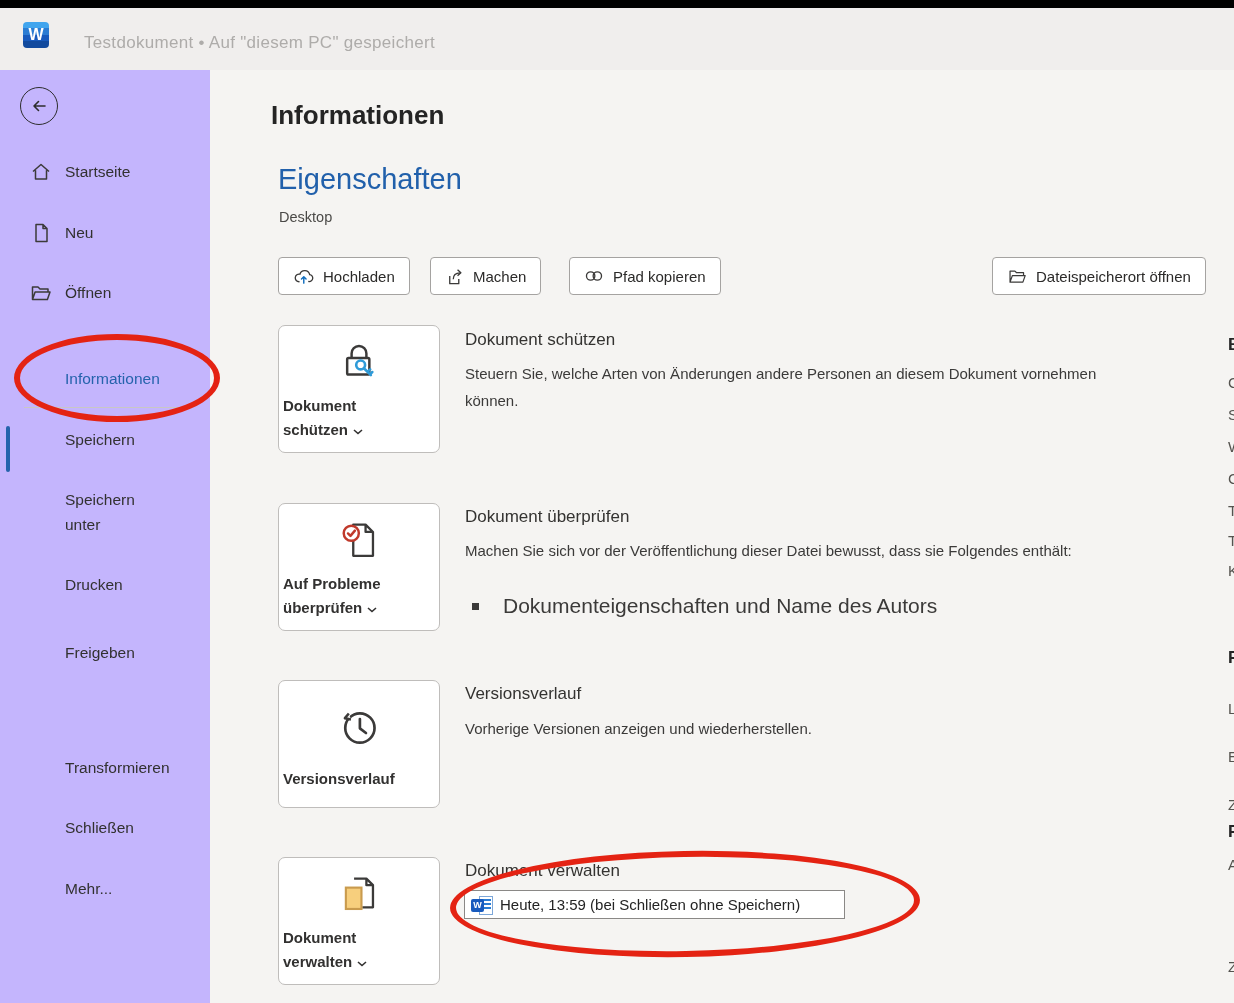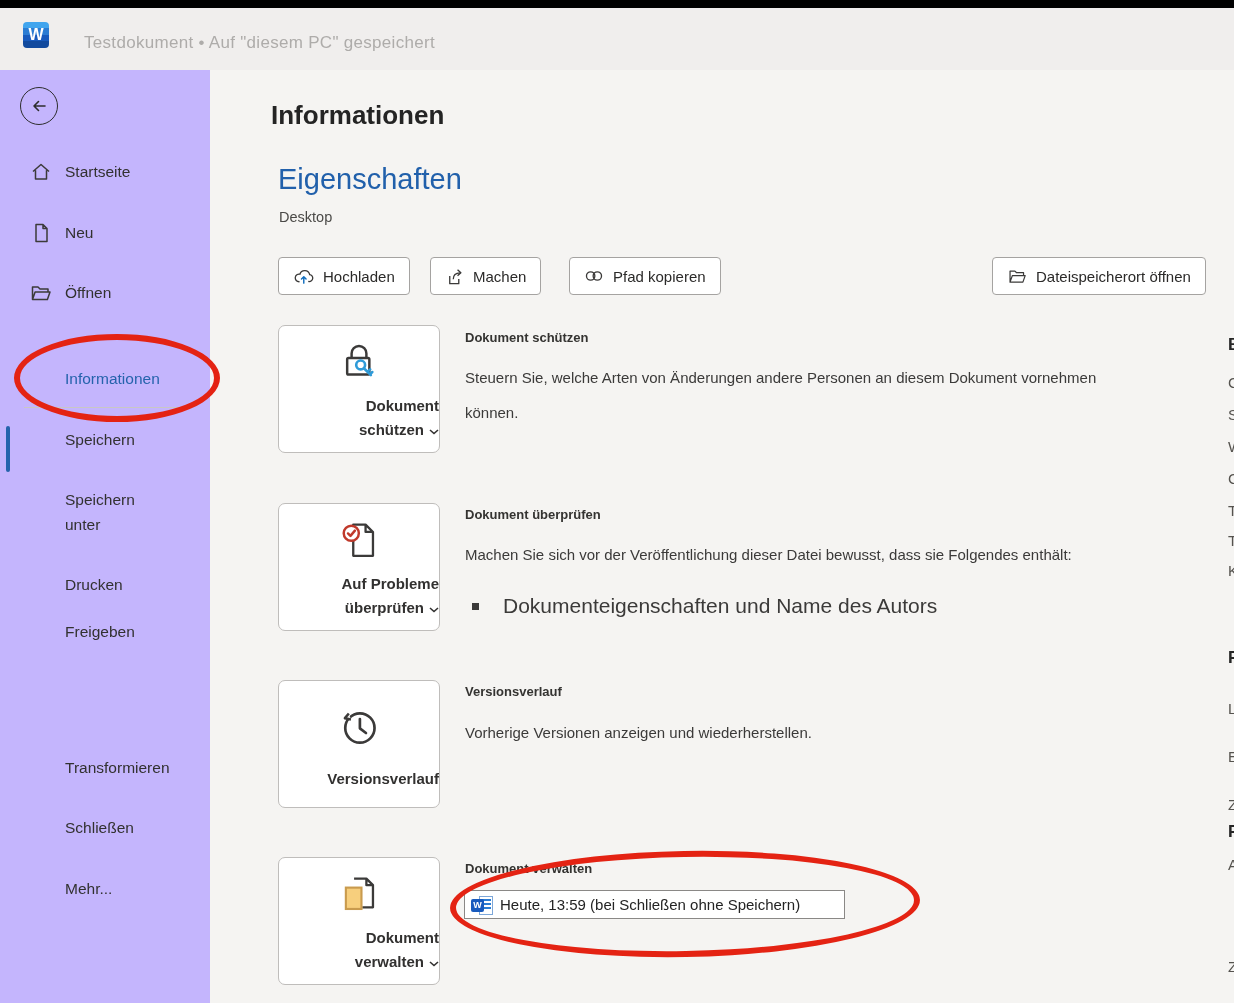--- a/index.html
+++ b/index.html
@@ -37,28 +37,28 @@
   .doc-location{position:absolute;left:69px;top:139px;font-size:14.5px;color:#4a4947;text-align:center;}
 
   .toolbar-btn{position:absolute;top:187px;height:38px;box-sizing:border-box;background:#fff;
      border:1px solid #a5a3a1;border-radius:4px;display:flex;align-items:center;gap:9px;
      padding:8px 14px;font-size:15px;color:#2b2a29;cursor:pointer;white-space:nowrap;}
   .toolbar-btn svg{flex:0 0 auto;}
 
   .card{position:absolute;left:68px;width:162px;height:128px;box-sizing:border-box;background:#fff;
      border:1px solid #bfbdbb;border-radius:7px;cursor:pointer;}
   .card .card-icon{position:absolute;left:0;right:0;top:14px;display:flex;justify-content:center;}
-  .card .card-label{position:absolute;left:13px;right:0;bottom:10px;text-align:right;
+  .card .card-label{position:absolute;left:4px;right:0;bottom:10px;text-align:left;
      font-size:15px;font-weight:700;color:#323130;line-height:24px;}
   .card .card-label .chev{margin-left:5px;}
   .card.single .card-icon{top:22px;}
   .card.single .card-label{bottom:16px;}
 
-  .sec-heading{position:absolute;left:255px;font-size:13px;font-weight:700;color:#343331;}
-  .sec-desc{position:absolute;left:255px;width:660px;font-size:15px;line-height:35px;color:#3b3a39;}
+  .sec-heading{position:absolute;left:255px;font-size:17px;font-weight:400;color:#343331;}
+  .sec-desc{position:absolute;left:255px;width:660px;font-size:15px;line-height:27px;color:#3b3a39;}
   .bullet-row{position:absolute;left:262px;display:flex;align-items:center;gap:24px;font-size:21px;color:#3b3a39;}
   .bullet-row .sq{width:7px;height:7px;background:#3b3a39;}
 
   .version-row{position:absolute;left:254px;top:820px;width:381px;height:29px;box-sizing:border-box;
      background:#fff;border:1px solid #8a8886;display:flex;align-items:center;gap:7px;padding:0 6px;
      font-size:15px;color:#242424;cursor:pointer;white-space:nowrap;}
   .wordfile{position:relative;width:22px;height:20px;flex:0 0 auto;}
   .wordfile .page{position:absolute;left:8px;top:1px;width:12px;height:17px;background:#fff;border:1px solid #7da7d9;}
   .wordfile .page i{display:block;height:1.5px;background:#2b7cd3;margin:2.5px 1.5px 0 1.5px;}
   .wordfile .wsq{position:absolute;left:0;top:4px;width:13px;height:13px;background:#185abd;border-radius:2px;
@@ -127,21 +127,21 @@
     <div class="nav-item" style="top:353px">
       <span class="lbl">Speichern</span>
     </div>
     <div class="nav-item two-line" style="top:417px">
       <span class="lbl">Speichern
 unter</span>
     </div>
     <div class="nav-item" style="top:498px">
       <span class="lbl">Drucken</span>
     </div>
-    <div class="nav-item" style="top:545px">
+    <div class="nav-item" style="top:566px">
       <span class="lbl">Freigeben</span>
     </div>
     <div class="nav-item" style="top:681px">
       <span class="lbl">Transformieren</span>
     </div>
     <div class="nav-item" style="top:741px">
       <span class="lbl">Schließen</span>
     </div>
     <div class="nav-item" style="top:802px">
       <span class="lbl">Mehr...</span>

